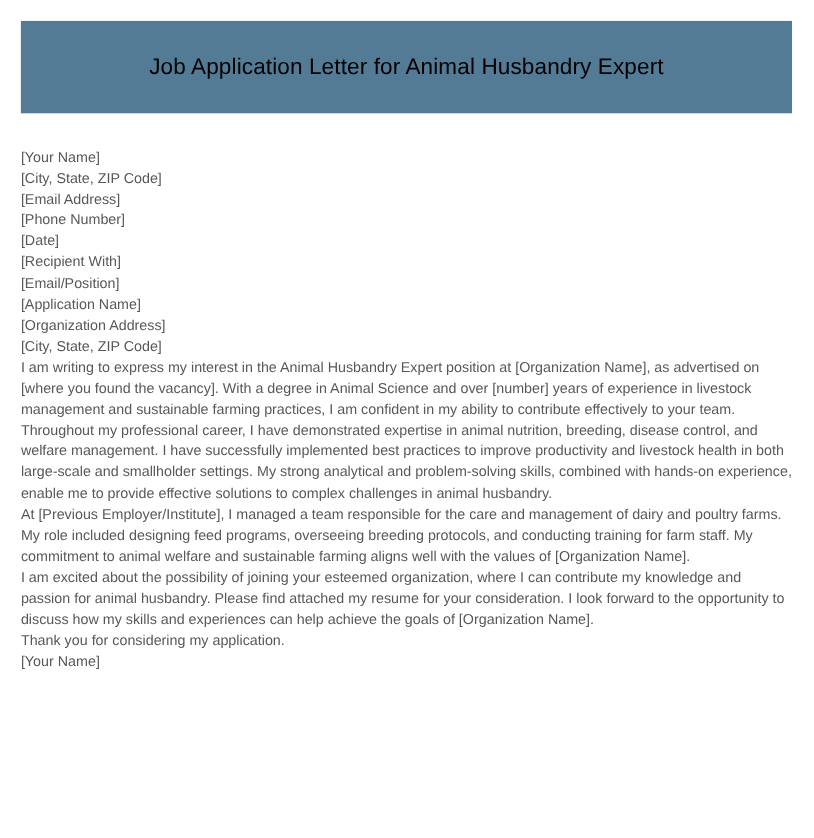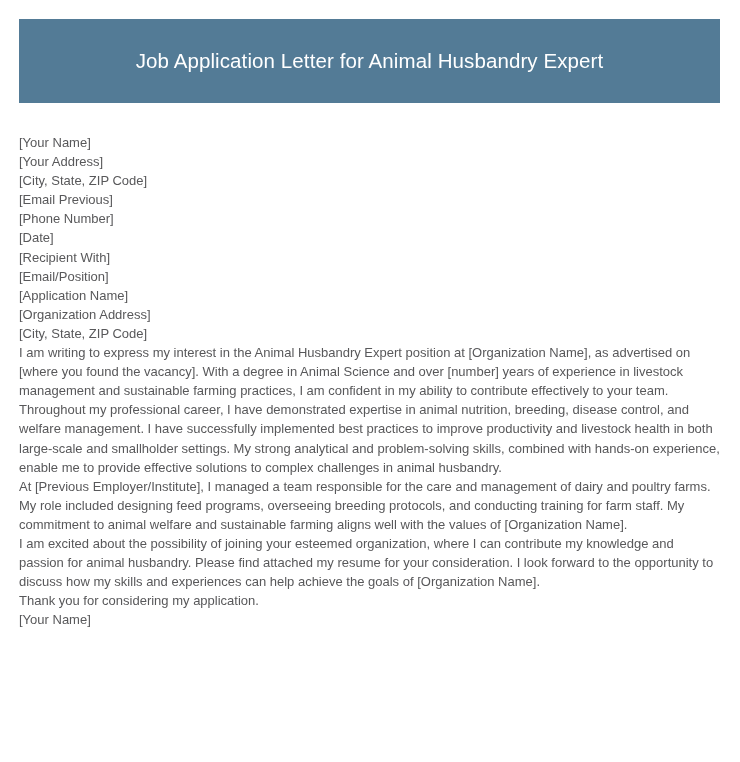--- a/index.html
+++ b/index.html
@@ -26,21 +26,21 @@
     top: 19px;
     width: 701px;
     height: 84px;
     background: #537b96;
     display: flex;
     align-items: center;
     justify-content: center;
     box-sizing: border-box;
   }
   .title-text {
-    color: #ffffff;
+    color: #000000;
     font-size: 20.5px;
     font-weight: normal;
     letter-spacing: 0.1px;
     line-height: 1.2;
     text-align: center;
     white-space: nowrap;
   }
   .letter-body {
     position: absolute;
     left: 19px;
@@ -64,23 +64,22 @@
 
 <div class="page">
 
   <div class="title-banner">
     <div class="title-text">Job Application Letter for Animal Husbandry Expert</div>
   </div>
 
   <div class="letter-body">
 
     <span class="letter-line nowrap">[Your Name]</span>
-    <span class="letter-line nowrap">[Your Address]</span>
     <span class="letter-line nowrap">[City, State, ZIP Code]</span>
-    <span class="letter-line nowrap">[Email Previous]</span>
+    <span class="letter-line nowrap">[Email Address]</span>
     <span class="letter-line nowrap">[Phone Number]</span>
 
     <span class="letter-line nowrap">[Date]</span>
 
     <span class="letter-line nowrap">[Recipient With]</span>
     <span class="letter-line nowrap">[Email/Position]</span>
     <span class="letter-line nowrap">[Application Name]</span>
     <span class="letter-line nowrap">[Organization Address]</span>
     <span class="letter-line nowrap">[City, State, ZIP Code]</span>
 

